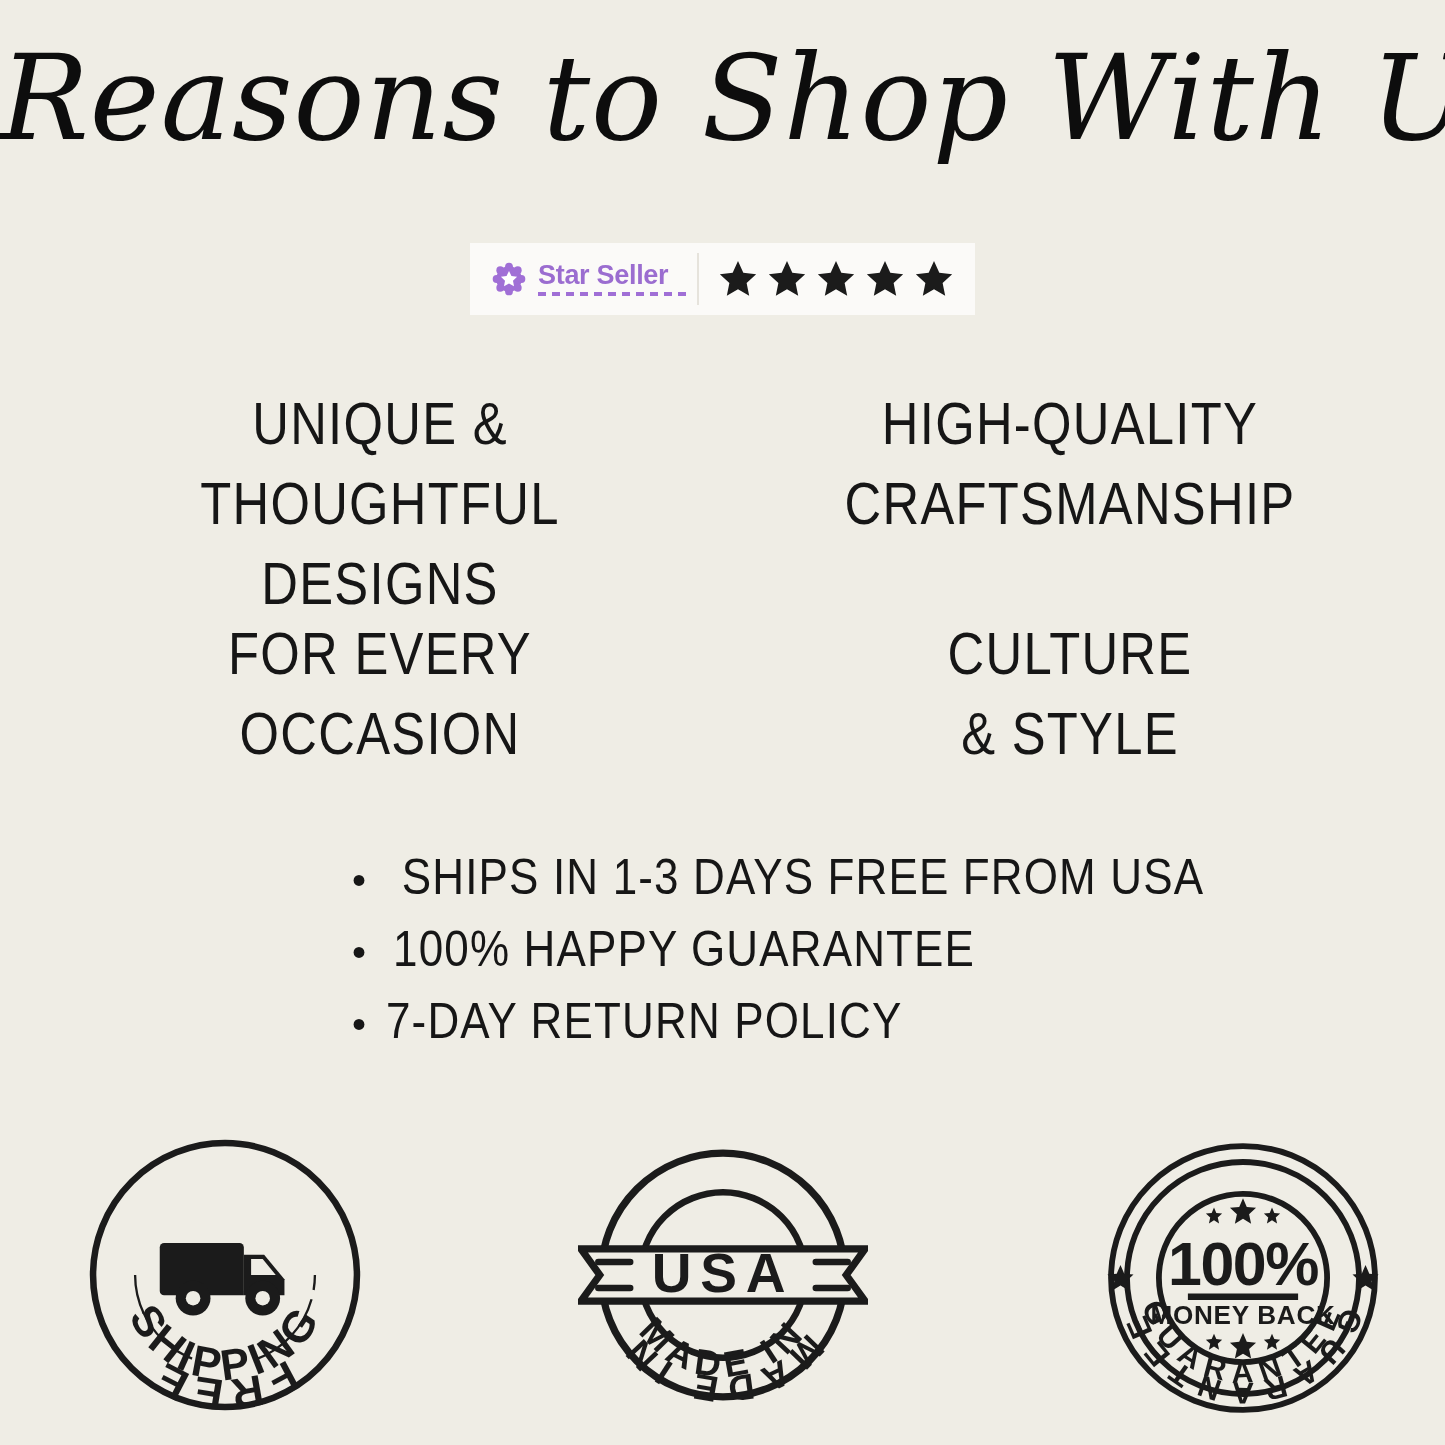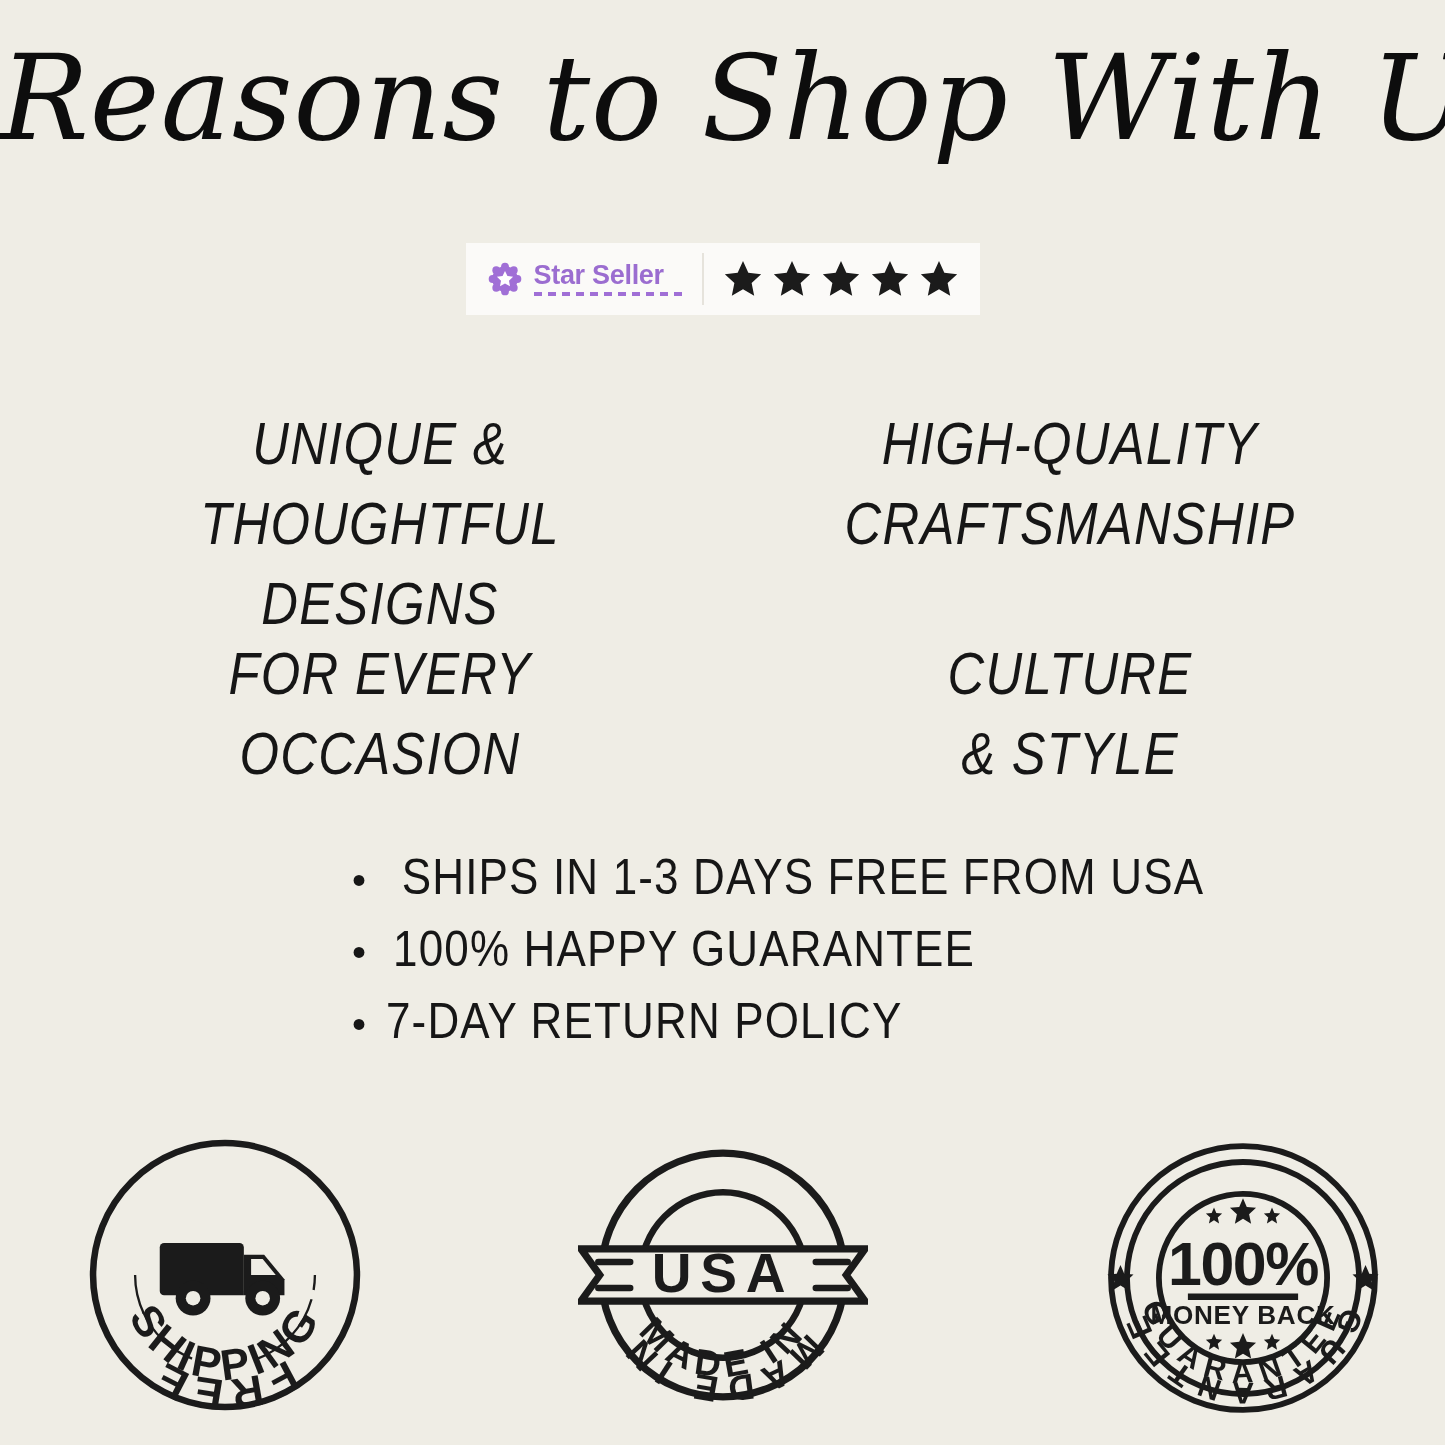--- a/index.html
+++ b/index.html
@@ -50,21 +50,21 @@
   }
   .seller-badge {
     display: flex;
     align-items: stretch;
     background: #fbfaf8;
     height: 72px;
   }
   .seller-left {
     display: flex;
     align-items: center;
-    padding: 0 16px 0 22px;
+    padding: 0 7px 0 22px;
     gap: 12px;
     position: relative;
   }
   .seller-icon {
     width: 34px;
     height: 34px;
     display: block;
     flex: none;
   }
   .seller-text-col {
@@ -97,25 +97,24 @@
     display: flex;
     align-items: center;
     padding: 0 18px 0 16px;
     gap: 3px;
   }
   .seller-stars svg { display: block; }
 
   
   .features {
     position: absolute;
-    top: 396px;
+    top: 376px;
     left: 0;
     width: 1445px;
     height: 420px;
-    font-style: italic;
   }
   .feat {
     position: absolute;
     text-align: center;
     font-family: "Liberation Sans Narrow", "Liberation Sans", sans-serif;
     font-size: 59px;
     line-height: 1.36;
     letter-spacing: 1.5px;
     color: #161616;
     font-weight: 400;

